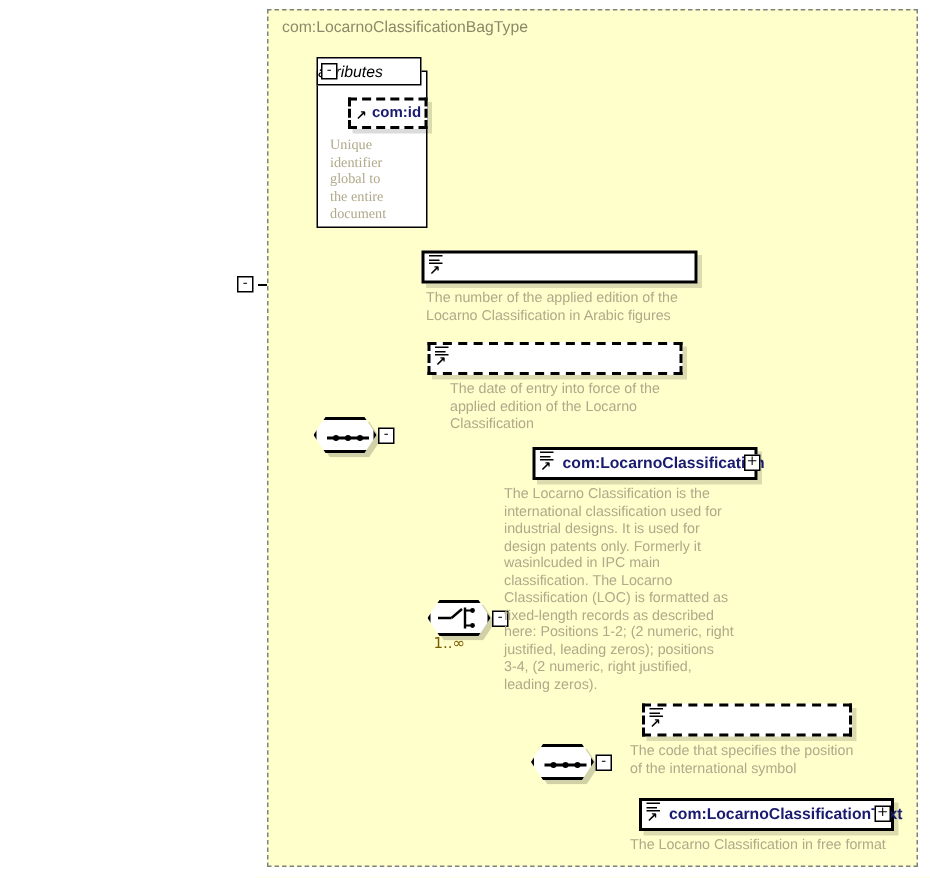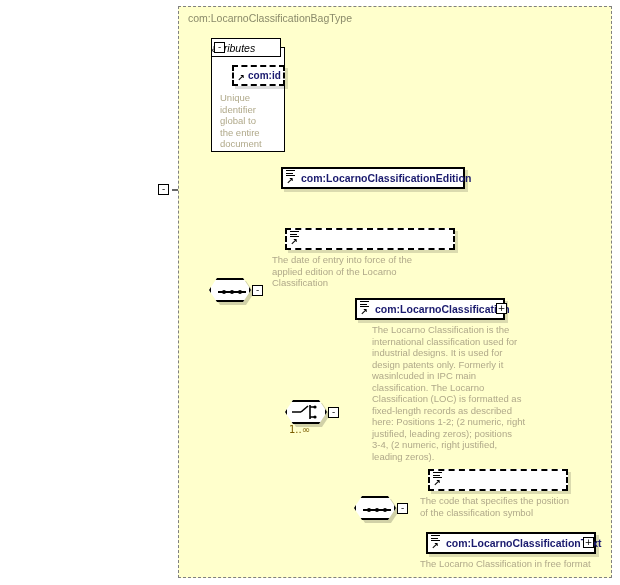--- a/index.html
+++ b/index.html
@@ -192,21 +192,21 @@
   <div class="attr-box" style="left:211px;top:47px;width:74px;height:105px;"></div>
   <div class="attr-header">
     <span>attributes</span>
   </div>
   <div class="expander" style="left:214px;top:42px;">-</div>
 
   <div class="node optional" style="left:232px;top:65px;width:53px;height:21px;padding-left:14px;font-size:10px;">
     <div class="arrow-ico">↗</div>
     <span>com:id</span>
   </div>
-  <div class="doc" style="left:220px;top:92px;width:56px;">Unique
+  <div class="doc" style="left:220px;top:92px;width:56px;font-family:Liberation Serif, serif;">Unique
 identifier
 global to
 the entire
 document</div>
 
   <div class="conn-shadow" style="left:212px;top:281px;"></div>
   <div class="conn" style="left:209px;top:278px;">
     <div class="seq-dots" style="left:7px;top:11px;width:28px;"></div>
     <div class="dot" style="left:11px;top:10px;"></div>
     <div class="dot" style="left:19px;top:10px;"></div>
@@ -214,32 +214,33 @@
   </div>
   <div class="expander" style="left:252px;top:285px;">-</div>
 
   <div class="node" style="left:281px;top:167px;width:184px;">
     <div class="elem-ico">
         <i></i>
         <i></i>
         <i></i>
       </div>
     <div class="arrow-ico">↗</div>
-    <span>com:LocarnoClassificationEdition</span>
-  </div>
+  </div>
+  <div class="doc" style="left:284px;top:193px;width:190px;">The number of the applied edition of the
+Locarno Classification in Arabic figures</div>
 
   <div class="node optional" style="left:285px;top:228px;width:170px;">
     <div class="elem-ico">
         <i></i>
         <i></i>
         <i></i>
       </div>
     <div class="arrow-ico">↗</div>
   </div>
-  <div class="doc" style="left:272px;top:254px;width:180px;">The date of entry into force of the
+  <div class="doc" style="left:300px;top:254px;width:180px;">The date of entry into force of the
 applied edition of the Locarno
 Classification</div>
 
   <div class="conn-shadow" style="left:288px;top:403px;"></div>
   <div class="conn" style="left:285px;top:400px;">
     <svg width="38" height="20" style="position:absolute;left:1px;top:0px;">
       <line x1="4" y1="10" x2="13" y2="10" stroke="#000" stroke-width="1.6"></line>
       <line x1="13" y1="10" x2="20" y2="4" stroke="#000" stroke-width="1.6"></line>
       <line x1="22" y1="3" x2="22" y2="17" stroke="#000" stroke-width="1.6"></line>
       <circle cx="27" cy="5" r="1.6" fill="#000"></circle>
@@ -254,21 +255,21 @@
   <div class="node" style="left:355px;top:298px;width:150px;">
     <div class="elem-ico">
         <i></i>
         <i></i>
         <i></i>
       </div>
     <div class="arrow-ico">↗</div>
     <span>com:LocarnoClassification</span>
   </div>
   <div class="expander" style="left:496px;top:303px;">+</div>
-  <div class="doc" style="left:372px;top:324px;width:160px;">The Locarno Classification is the
+  <div class="doc" style="left:336px;top:324px;width:160px;">The Locarno Classification is the
 international classification used for
 industrial designs. It is used for
 design patents only. Formerly it
 wasinlcuded in IPC main
 classification. The Locarno
 Classification (LOC) is formatted as
 fixed-length records as described
 here: Positions 1-2; (2 numeric, right
 justified, leading zeros); positions
 3-4, (2 numeric, right justified,
@@ -285,21 +286,21 @@
 
   <div class="node optional" style="left:428px;top:469px;width:140px;">
     <div class="elem-ico">
         <i></i>
         <i></i>
         <i></i>
       </div>
     <div class="arrow-ico">↗</div>
   </div>
   <div class="doc" style="left:420px;top:495px;width:170px;">The code that specifies the position
-of the classification symbol</div>
+of the international symbol</div>
 
   <div class="node" style="left:426px;top:532px;width:170px;">
     <div class="elem-ico">
         <i></i>
         <i></i>
         <i></i>
       </div>
     <div class="arrow-ico">↗</div>
     <span>com:LocarnoClassificationText</span>
   </div>

